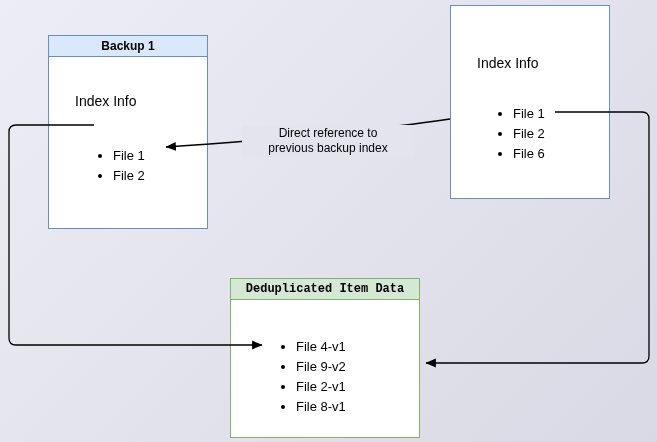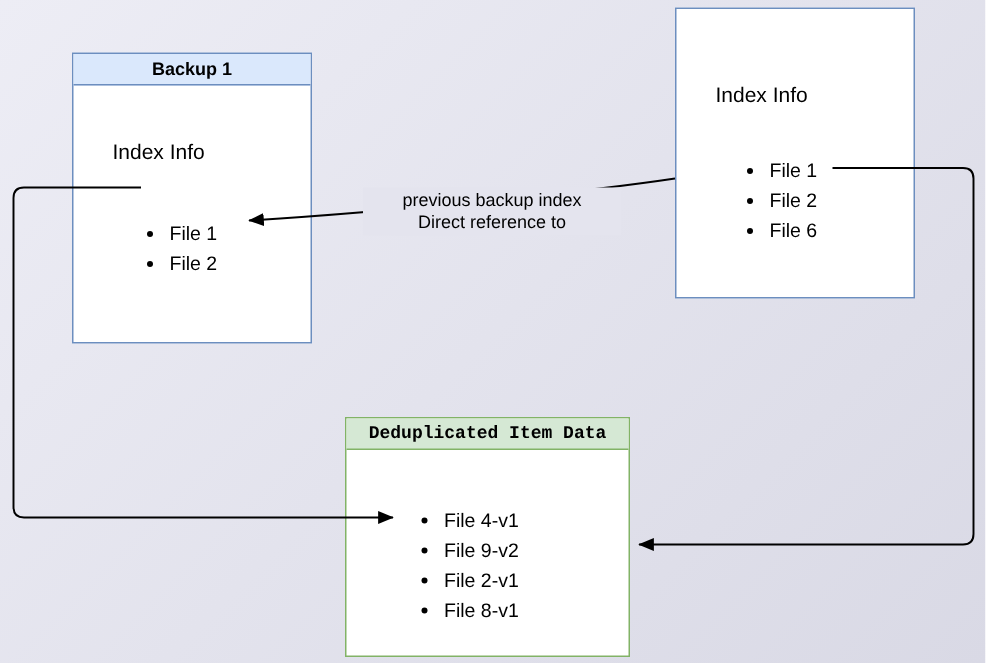--- a/index.html
+++ b/index.html
@@ -128,17 +128,17 @@
       <marker id="ah" viewBox="0 0 10 10" refX="9" refY="5" markerWidth="11" markerHeight="11" markerUnits="userSpaceOnUse" orient="auto">
         <path d="M0,1 L9.5,5 L0,9 z" fill="#000000"></path>
       </marker>
     </defs>
     <path class="edge" d="M450,119 C390,128 262,141 166,147" marker-end="url(#ah)"></path>
     <path class="edge" d="M94,125 L16,125 Q9,125 9,132 L9,338 Q9,345 16,345 L262,345" marker-end="url(#ah)"></path>
     <path class="edge" d="M555,112 L642,112 Q649,112 649,119 L649,356 Q649,363 642,363 L426,363" marker-end="url(#ah)"></path>
   </svg>
 
   <div class="arrow-label">
+    <div>Direct reference to</div>
     <div>previous backup index</div>
-    <div>Direct reference to</div>
   </div>
 
 </div>
 
 </body></html>

